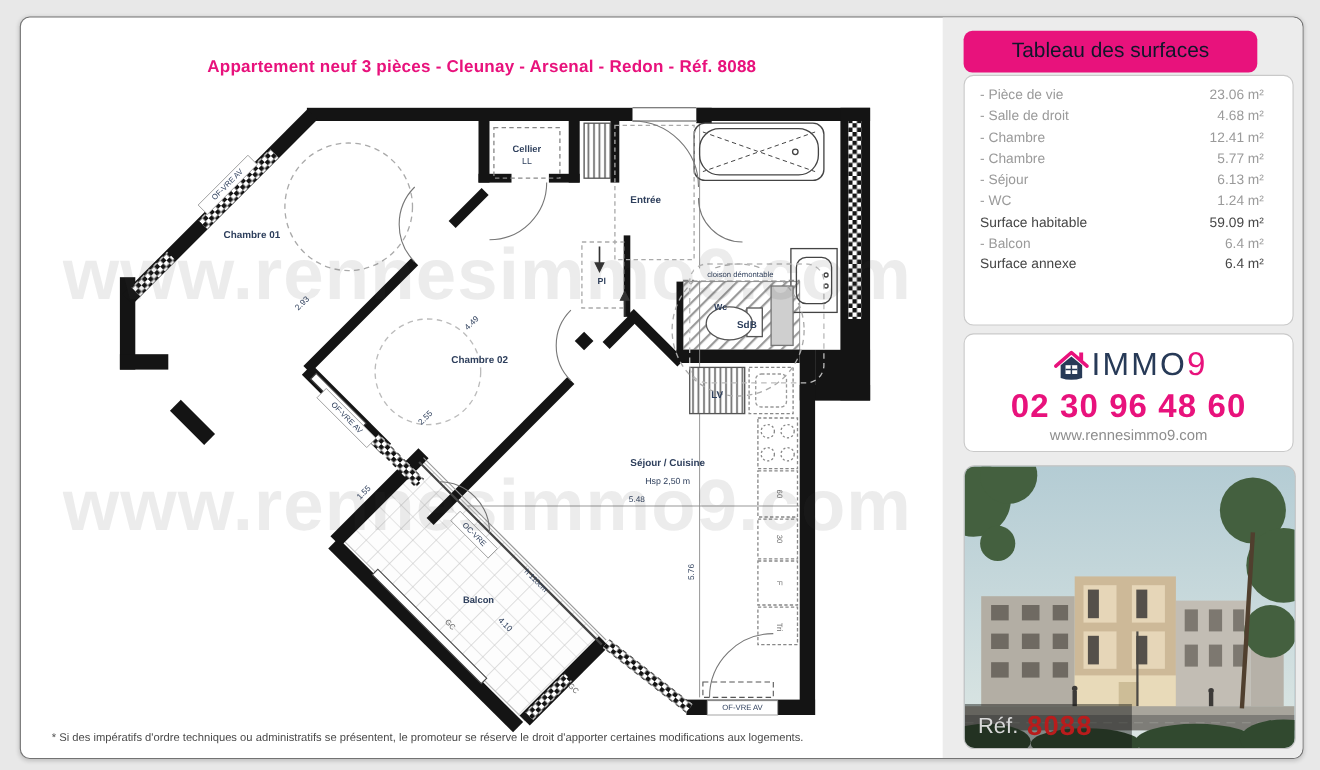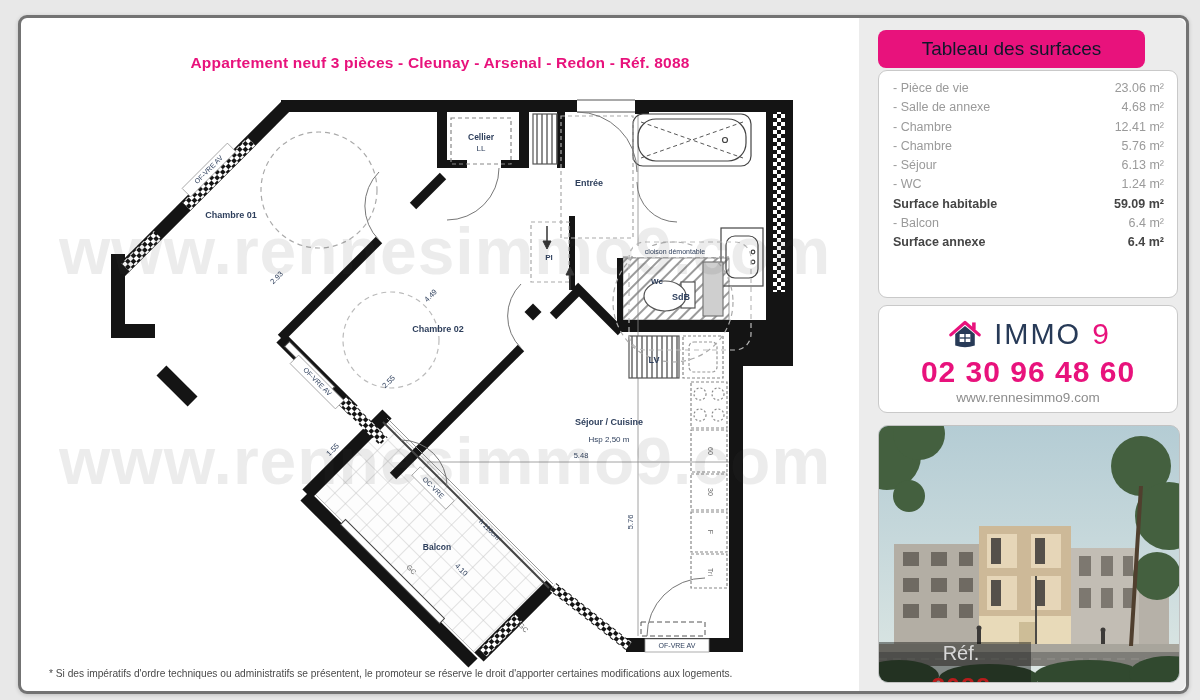--- a/index.html
+++ b/index.html
@@ -1,54 +1,54 @@
 <!DOCTYPE html>
 <html><head>
 <meta charset="utf-8">
 <style>
   html,body{margin:0;padding:0;background:#e8e8e8;width:1200px;height:700px;
     font-family:"Liberation Sans","DejaVu Sans",sans-serif;}
   .page{position:relative;width:1200px;height:700px;overflow:hidden;}
   .main-card{position:absolute;left:18px;top:15px;width:1165px;height:673px;
-    background:#fff;border:3px solid #737373;border-radius:9px;
+    background:#fff;border:1px solid #737373;border-radius:9px;
     box-shadow:0 1px 4px rgba(0,0,0,.18);}
   .plan-title{position:absolute;left:0;top:36px;width:838px;text-align:center;
     color:#e8127c;font-weight:bold;font-size:15.5px;letter-spacing:.2px;}
   .watermark{position:absolute;left:38px;width:798px;overflow:hidden;
     font-weight:bold;font-size:66px;letter-spacing:1px;white-space:nowrap;
     color:rgba(70,70,70,.10);pointer-events:none;z-index:5;}
   .wm1{top:195px;} .wm2{top:405px;}
   #plan-svg{position:absolute;left:60px;top:72px;z-index:2;
     font-family:"Liberation Sans","DejaVu Sans",sans-serif;}
   .footnote{position:absolute;left:28px;top:650px;width:810px;
     font-size:10.2px;color:#4a4a4a;}
   .sidebar{position:absolute;left:838px;top:0;width:327px;height:673px;
     background:#ececec;border-radius:0 9px 9px 0;}
   .panel-header{position:absolute;left:19px;top:12px;width:267px;height:38px;
     background:#e8127c;border-radius:8px;color:#0f172a;font-size:19px;
     display:flex;align-items:center;justify-content:center;box-sizing:border-box;}
   .surfaces-card{position:absolute;left:19px;top:52px;width:300px;height:228px;
     background:#fff;border:1px solid #c9c9c9;border-radius:9px;
-    box-sizing:border-box;padding:8px 13px 6px 14px;}
+    box-sizing:border-box;padding:8px 26px 6px 14px;}
   .srow{display:flex;justify-content:space-between;font-size:12.5px;
     color:#9a9a9a;line-height:19.3px;}
-  .srow.bold{color:#454545;font-weight:bold;}
+  .srow.bold{color:#454545;font-weight:normal;}
   .agency-card{position:absolute;left:19px;top:287px;width:300px;height:108px;
     background:#fff;border:1px solid #c9c9c9;border-radius:9px;
     box-sizing:border-box;text-align:center;padding-top:11px;}
-  .logo-row{display:flex;align-items:center;justify-content:center;gap:11px;}
+  .logo-row{display:flex;align-items:center;justify-content:center;gap:0;}
   .logo-immo{color:#273a57;font-size:29px;letter-spacing:2px;font-weight:400;}
   .logo-nine{color:#e8127c;font-size:30px;font-weight:400;}
   .phone{color:#e8127c;font-size:30px;font-weight:bold;letter-spacing:1px;margin-top:4px;}
   .site{color:#8d8d8d;font-size:13.5px;margin-top:1px;}
   .photo-card{position:absolute;left:19px;top:407px;width:300px;height:256px;
     border:1px solid #c2c2c2;border-radius:10px;overflow:hidden;background:#b7cdd4;}
   .photo-overlay{position:absolute;left:0;bottom:0;height:40px;width:152px;
     background:rgba(20,22,20,.45);display:flex;align-items:center;padding-left:12px;
-    box-sizing:border-box;gap:8px;flex-direction:column;}
+    box-sizing:border-box;gap:8px;}
   .ref-label{color:#d8d8d8;font-size:20px;font-weight:300;}
   .ref-number{color:#b91c1c;font-size:25px;font-weight:bold;letter-spacing:1px;}
 </style>
 </head>
 <body>
 
 <div class="page">
   <div class="main-card">
 
     <div class="plan-title">Appartement neuf 3 pièces - Cleunay - Arsenal - Redon - Réf. 8088</div>
@@ -278,30 +278,30 @@
     <div class="footnote">* Si des impératifs d'ordre techniques ou administratifs se présentent, le promoteur se réserve le droit d'apporter certaines modifications aux logements.</div>
 
     <aside class="sidebar">
       <div class="panel-header">Tableau des surfaces</div>
       <div class="surfaces-card" id="surfaces-card">
           <div class="srow">
             <span class="lbl">- Pièce de vie</span>
             <span class="val">23.06 m²</span>
           </div>
           <div class="srow">
-            <span class="lbl">- Salle de annexe</span>
+            <span class="lbl">- Salle de droit</span>
             <span class="val">4.68 m²</span>
           </div>
           <div class="srow">
             <span class="lbl">- Chambre</span>
             <span class="val">12.41 m²</span>
           </div>
           <div class="srow">
             <span class="lbl">- Chambre</span>
-            <span class="val">5.76 m²</span>
+            <span class="val">5.77 m²</span>
           </div>
           <div class="srow">
             <span class="lbl">- Séjour</span>
             <span class="val">6.13 m²</span>
           </div>
           <div class="srow">
             <span class="lbl">- WC</span>
             <span class="val">1.24 m²</span>
           </div>
           <div class="srow bold">

